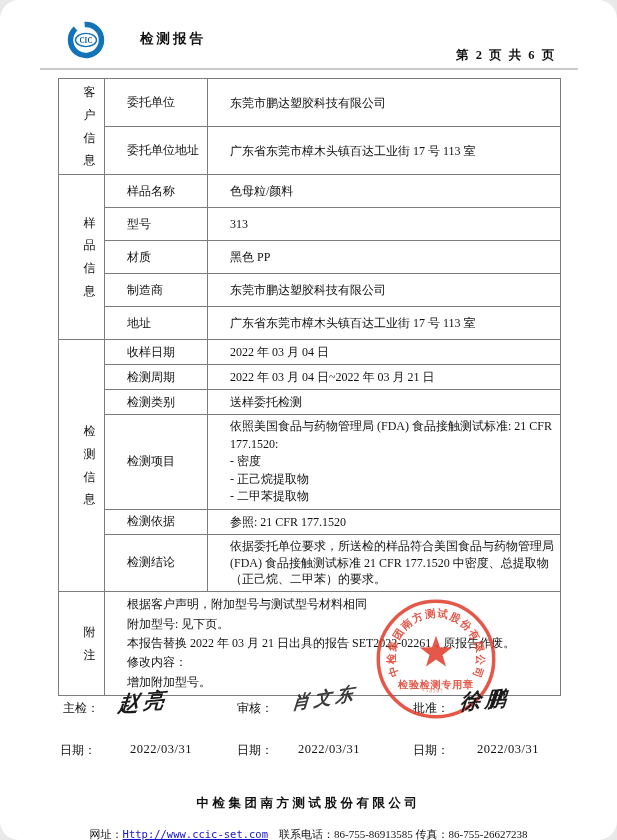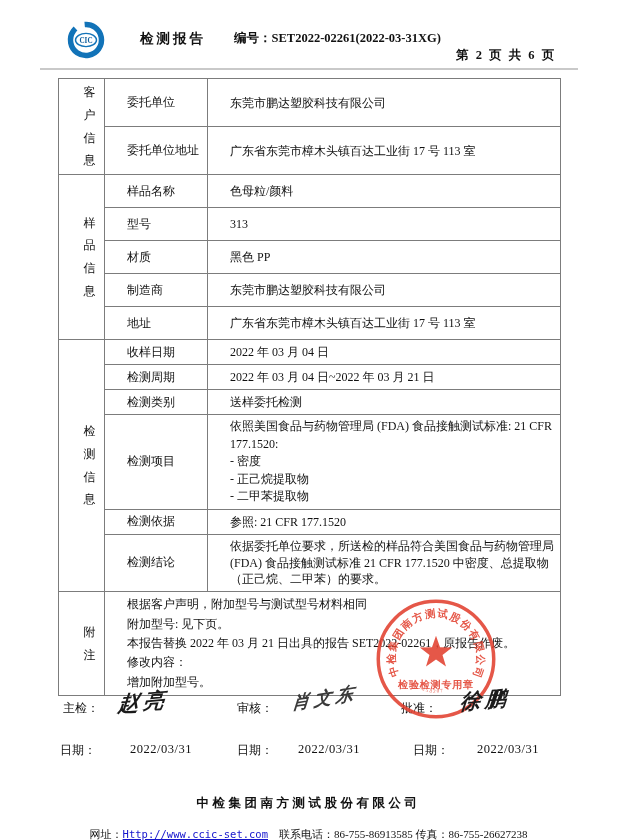--- a/index.html
+++ b/index.html
@@ -1,20 +1,20 @@
 <!DOCTYPE html>
 <html><head>
 <meta charset="utf-8">
 <style>
   * { margin:0; padding:0; box-sizing:border-box; }
   html,body { background:#e9e9e9; }
   .page {
     position:relative; width:617px; height:840px; background:#ffffff;
     font-family:"Liberation Serif","DejaVu Serif",serif; color:#111;
-    margin:0 auto; overflow:hidden;
+    margin:0 auto; overflow:hidden;border-radius:19px;
   }
   
   .header { position:absolute; top:18px; left:40px; right:39px; height:48px; }
   .logo { position:absolute; left:26px; top:2px; width:40px; height:40px; }
   .hd-title { position:absolute; left:100px; top:12px; font-size:13.5px; font-weight:bold; letter-spacing:3px; }
   .hd-no { position:absolute; left:194px; top:12px; font-size:12.5px; font-weight:bold; }
   .hd-page { position:absolute; left:416px; top:29px; font-size:12.5px; font-weight:bold; letter-spacing:2px; white-space:nowrap; }
   .hd-rule { position:absolute; top:68px; left:40px; right:39px; height:0; border-top:2px solid #c9c9c9; }
   
   .tblwrap { position:absolute; top:78px; left:58px; width:503px; }
@@ -50,21 +50,20 @@
 
 <div class="page">
 
   <div class="header">
     <svg class="logo" viewBox="0 0 40 40">
       <circle cx="20" cy="20" r="15.5" fill="none" stroke="#1273b8" stroke-width="5.5" stroke-dasharray="76 10" transform="rotate(-55 20 20)"></circle>
       <ellipse cx="20" cy="20" rx="10.5" ry="6.6" fill="#ffffff" stroke="#1273b8" stroke-width="1.4"></ellipse>
       <text x="20" y="22.8" text-anchor="middle" font-size="7.2" font-weight="bold" fill="#0f5e9c" font-family="'Liberation Serif',serif">CIC</text>
     </svg>
     <div class="hd-title">检测报告</div>
-    <div class="hd-no">编号：SET2022-02261(2022-03-31XG)</div>
     <div class="hd-page">第 2 页 共 6 页</div>
   </div>
   <div class="hd-rule"></div>
 
   <div class="tblwrap">
     <table class="rpt">
 
       <tbody>
           <tr class="h33">
         <td class="sec" rowspan="2">客户信息</td>
@@ -154,21 +153,21 @@
       <textPath href="#arcBot" startOffset="18">1 2 5 8 2 0 7</textPath>
     </text>
   </svg>
 
   <div class="sig-label" style="left:63px; top:700px;">主检：</div>
   <div class="sig-name" style="left:118px; top:688px;">赵亮</div>
 
   <div class="sig-label" style="left:237px; top:700px;">审核：</div>
   <div class="sig-name light" style="left:292px; top:686px;">肖文东</div>
 
-  <div class="sig-label" style="left:401px; top:700px; z-index:4;">批准：</div>
+  <div class="sig-label" style="left:413px; top:700px; z-index:4;">批准：</div>
   <div class="sig-name" style="left:460px; top:686px;">徐鹏</div>
 
   <div class="date-label" style="left:60px; top:742px;">日期：</div>
   <div class="date-val" style="left:130px; top:742px;">2022/03/31</div>
 
   <div class="date-label" style="left:237px; top:742px;">日期：</div>
   <div class="date-val" style="left:298px; top:742px;">2022/03/31</div>
 
   <div class="date-label" style="left:413px; top:742px;">日期：</div>
   <div class="date-val" style="left:477px; top:742px;">2022/03/31</div>

